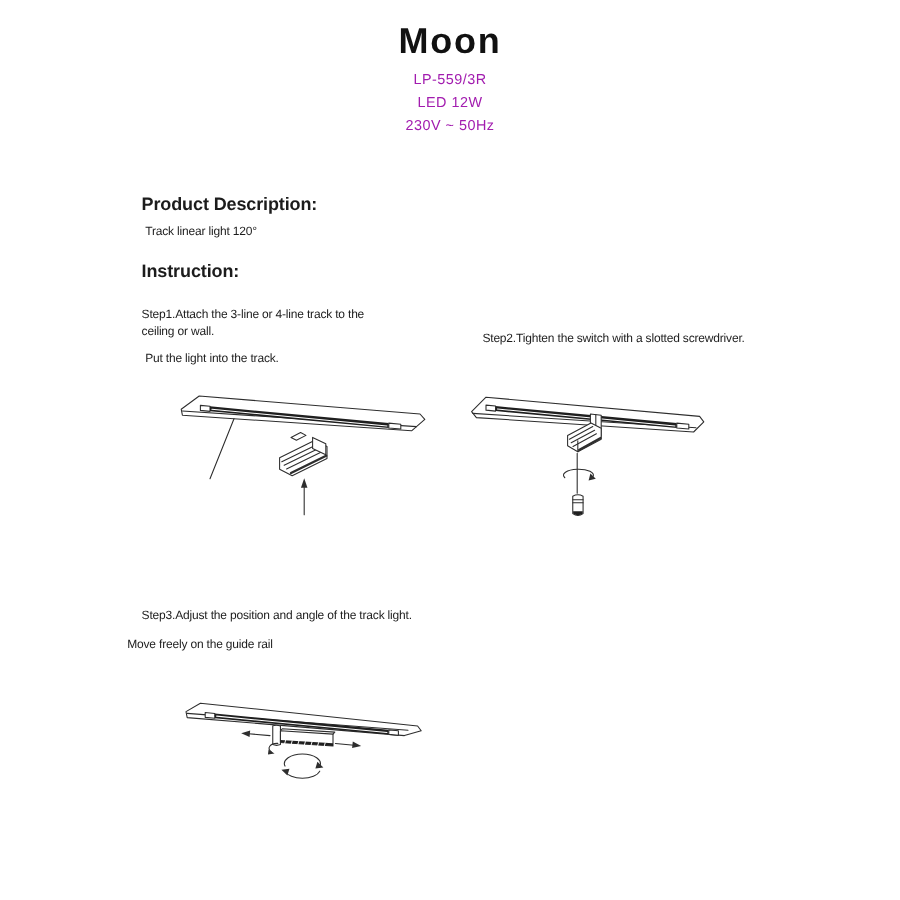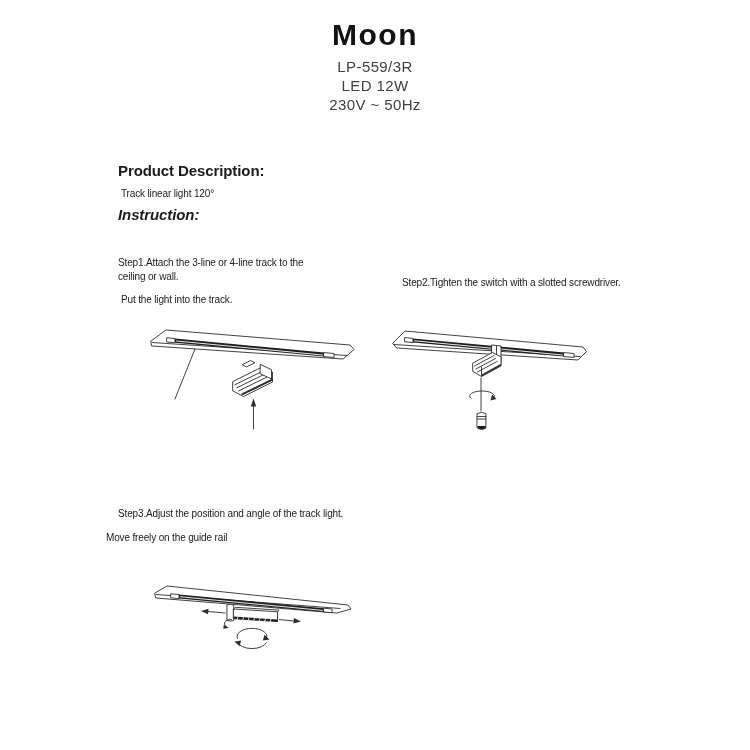--- a/index.html
+++ b/index.html
@@ -7,41 +7,41 @@
     width:750px;height:750px;background:#ffffff;overflow:hidden;
     font-family:"Liberation Sans", sans-serif;color:#1c1c1c;
     -webkit-font-smoothing:antialiased;
   }
   .sheet{position:relative;width:600px;height:750px;background:#ffffff;}
   .masthead{position:absolute;top:20px;left:0;width:750px;text-align:center;}
   .masthead h1{
     margin:0 0 7px 0;font-size:30px;line-height:30px;font-weight:bold;
     letter-spacing:1.5px;color:#111;
   }
-  .spec{font-size:15px;line-height:19px;letter-spacing:0.4px;color:#404040;}
+  .spec{font-size:12px;line-height:19px;letter-spacing:0.4px;color:#a21caf;}
   .txt{position:absolute;font-size:10px;letter-spacing:-0.15px;line-height:13.5px;white-space:nowrap;color:#1c1c1c;}
   .txt.bold{font-weight:bold;font-size:15px;letter-spacing:-0.1px;}
   .diagram{position:absolute;}
   .diagram svg{display:block;}
 </style>
 </head>
 <body>
 
 <div class="sheet">
 
   <div class="masthead">
     <h1>Moon</h1>
     <div class="spec">LP-559/3R</div>
     <div class="spec">LED 12W</div>
     <div class="spec">230V ~ 50Hz</div>
   </div>
 
   <div class="txt bold" style="left:118px;top:164px;">Product Description:</div>
   <div class="txt" style="left:121px;top:187px;">Track linear light 120°</div>
-  <div class="txt bold" style="left:118px;top:208px;font-style:italic;">Instruction:</div>
+  <div class="txt bold" style="left:118px;top:220px;">Instruction:</div>
 
   <div class="txt" style="left:118px;top:256px;">
     <div>Step1.Attach the 3-line or 4-line track to the</div>
     <div>ceiling or wall.</div>
   </div>
   <div class="txt" style="left:121px;top:293px;">Put the light into the track.</div>
 
   <div class="txt" style="left:402px;top:276px;">Step2.Tighten the switch with a slotted screwdriver.</div>
 
   <div class="txt" style="left:118px;top:507px;">Step3.Adjust the position and angle of the track light.</div>

